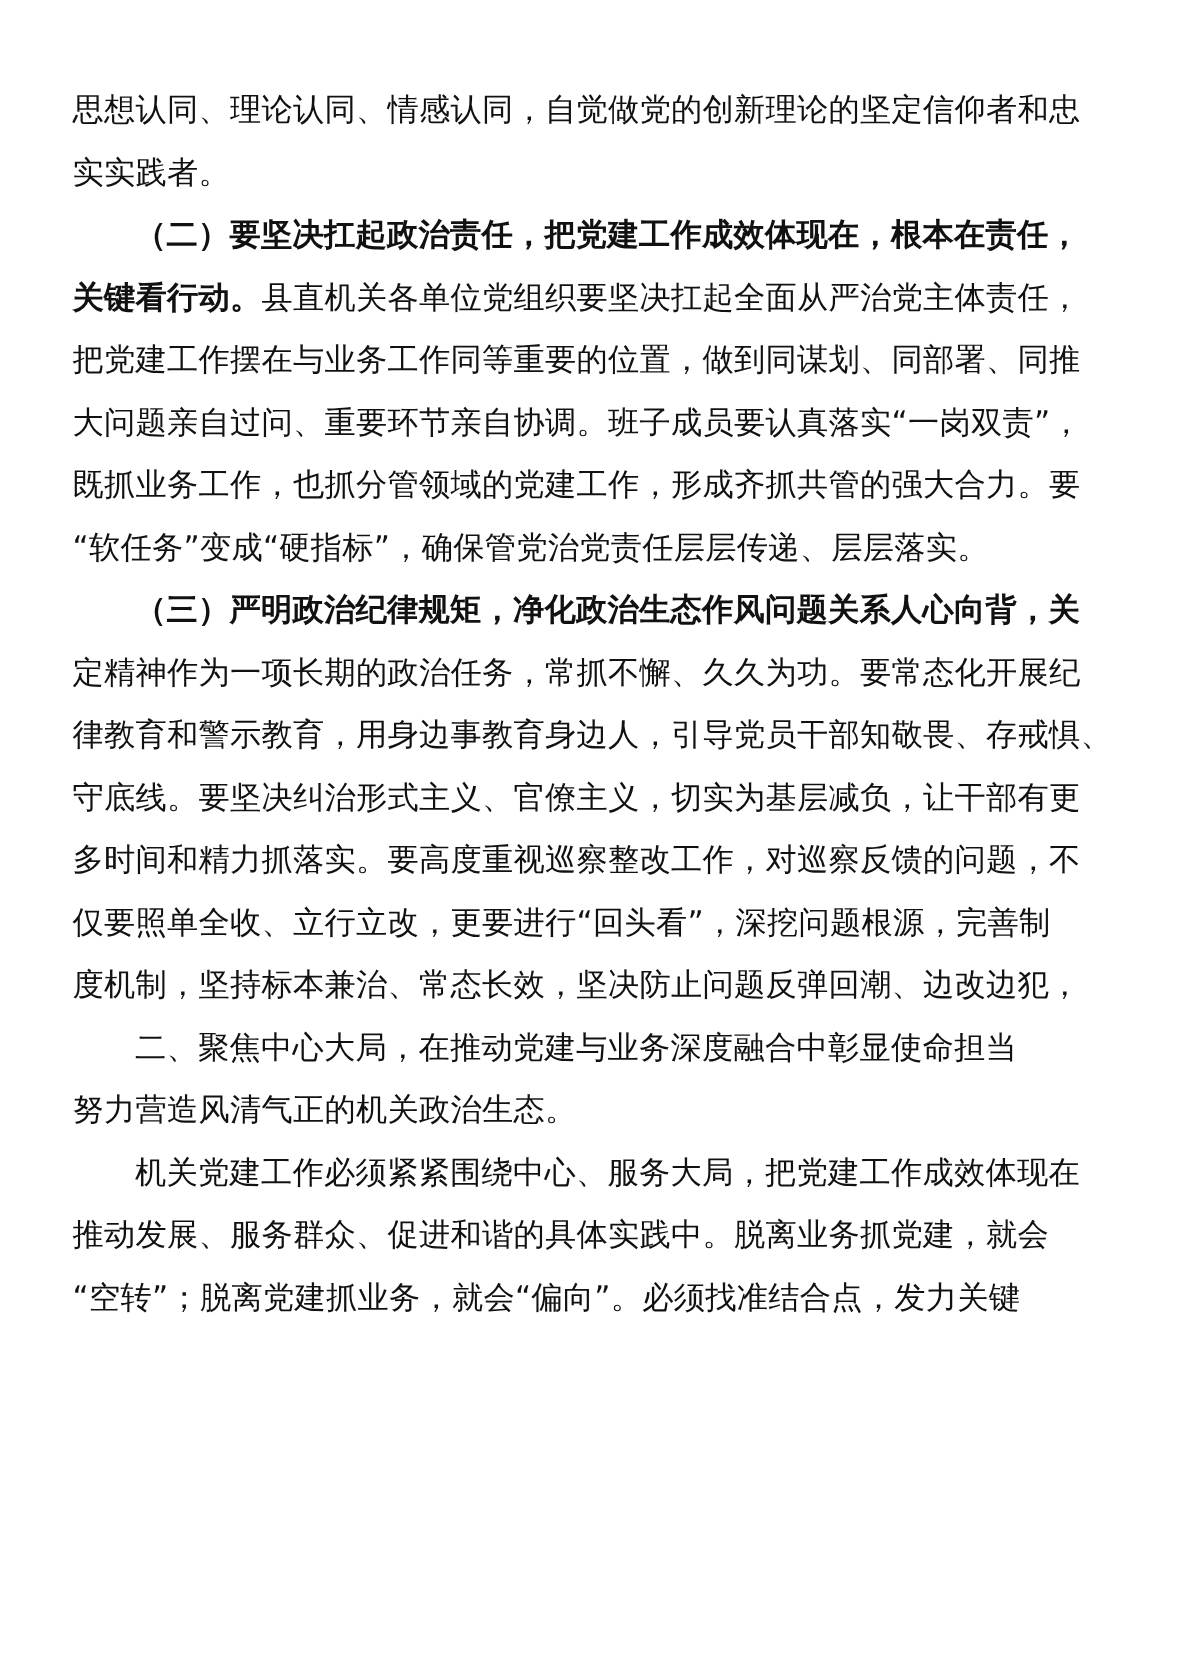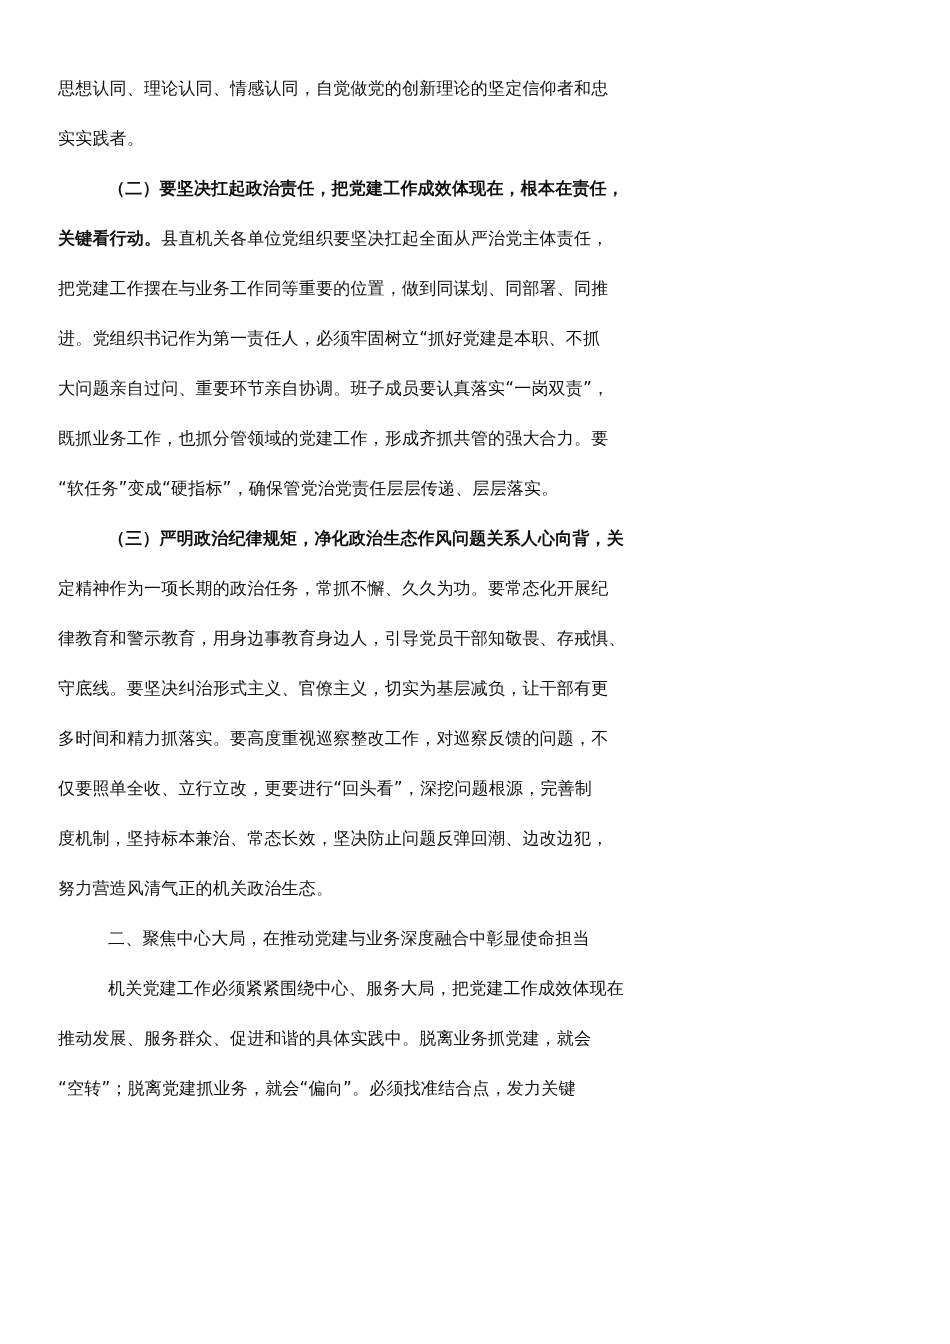--- a/index.html
+++ b/index.html
@@ -17,21 +17,21 @@
     }
     .page {
       position: absolute;
       left: 58px;
       top: 63px;
       width: 822px;
     }
     .line {
       height: 50px;
       line-height: 50px;
-      font-size: 17px;
+      font-size: 25px;
       white-space: nowrap;
       overflow: visible;
       letter-spacing: 0.2px;
     }
     .indent {
       padding-left: 50px;
     }
     .bold {
       font-weight: bold;
     }
@@ -57,23 +57,20 @@
   </div>
 
   <div class="line">
     <span class="bold">关键看行动。</span><span>县直机关各单位党组织要坚决扛起全面从严治党主体责任，</span>
   </div>
 
   <div class="line">
     <span>把党建工作摆在与业务工作同等重要的位置，做到同谋划、同部署、同推</span>
   </div>
 
-  <div class="line">
-    <span>进。党组织书记作为第一责任人，必须牢固树立“抓好党建是本职、不抓</span>
-  </div>
 
 
   <div class="line">
     <span>大问题亲自过问、重要环节亲自协调。班子成员要认真落实“一岗双责”，</span>
   </div>
 
   <div class="line">
     <span>既抓业务工作，也抓分管领域的党建工作，形成齐抓共管的强大合力。要</span>
   </div>
 
@@ -104,26 +101,26 @@
   </div>
 
   <div class="line">
     <span>仅要照单全收、立行立改，更要进行“回头看”，深挖问题根源，完善制</span>
   </div>
 
   <div class="line">
     <span>度机制，坚持标本兼治、常态长效，坚决防止问题反弹回潮、边改边犯，</span>
   </div>
 
+  <div class="line indent">
+    <span>二、聚焦中心大局，在推动党建与业务深度融合中彰显使命担当</span>
+  </div>
+
   <div class="line">
     <span>努力营造风清气正的机关政治生态。</span>
-  </div>
-
-  <div class="line indent">
-    <span>二、聚焦中心大局，在推动党建与业务深度融合中彰显使命担当</span>
   </div>
 
   <div class="line indent">
     <span>机关党建工作必须紧紧围绕中心、服务大局，把党建工作成效体现在</span>
   </div>
 
   <div class="line">
     <span>推动发展、服务群众、促进和谐的具体实践中。脱离业务抓党建，就会</span>
   </div>
 

